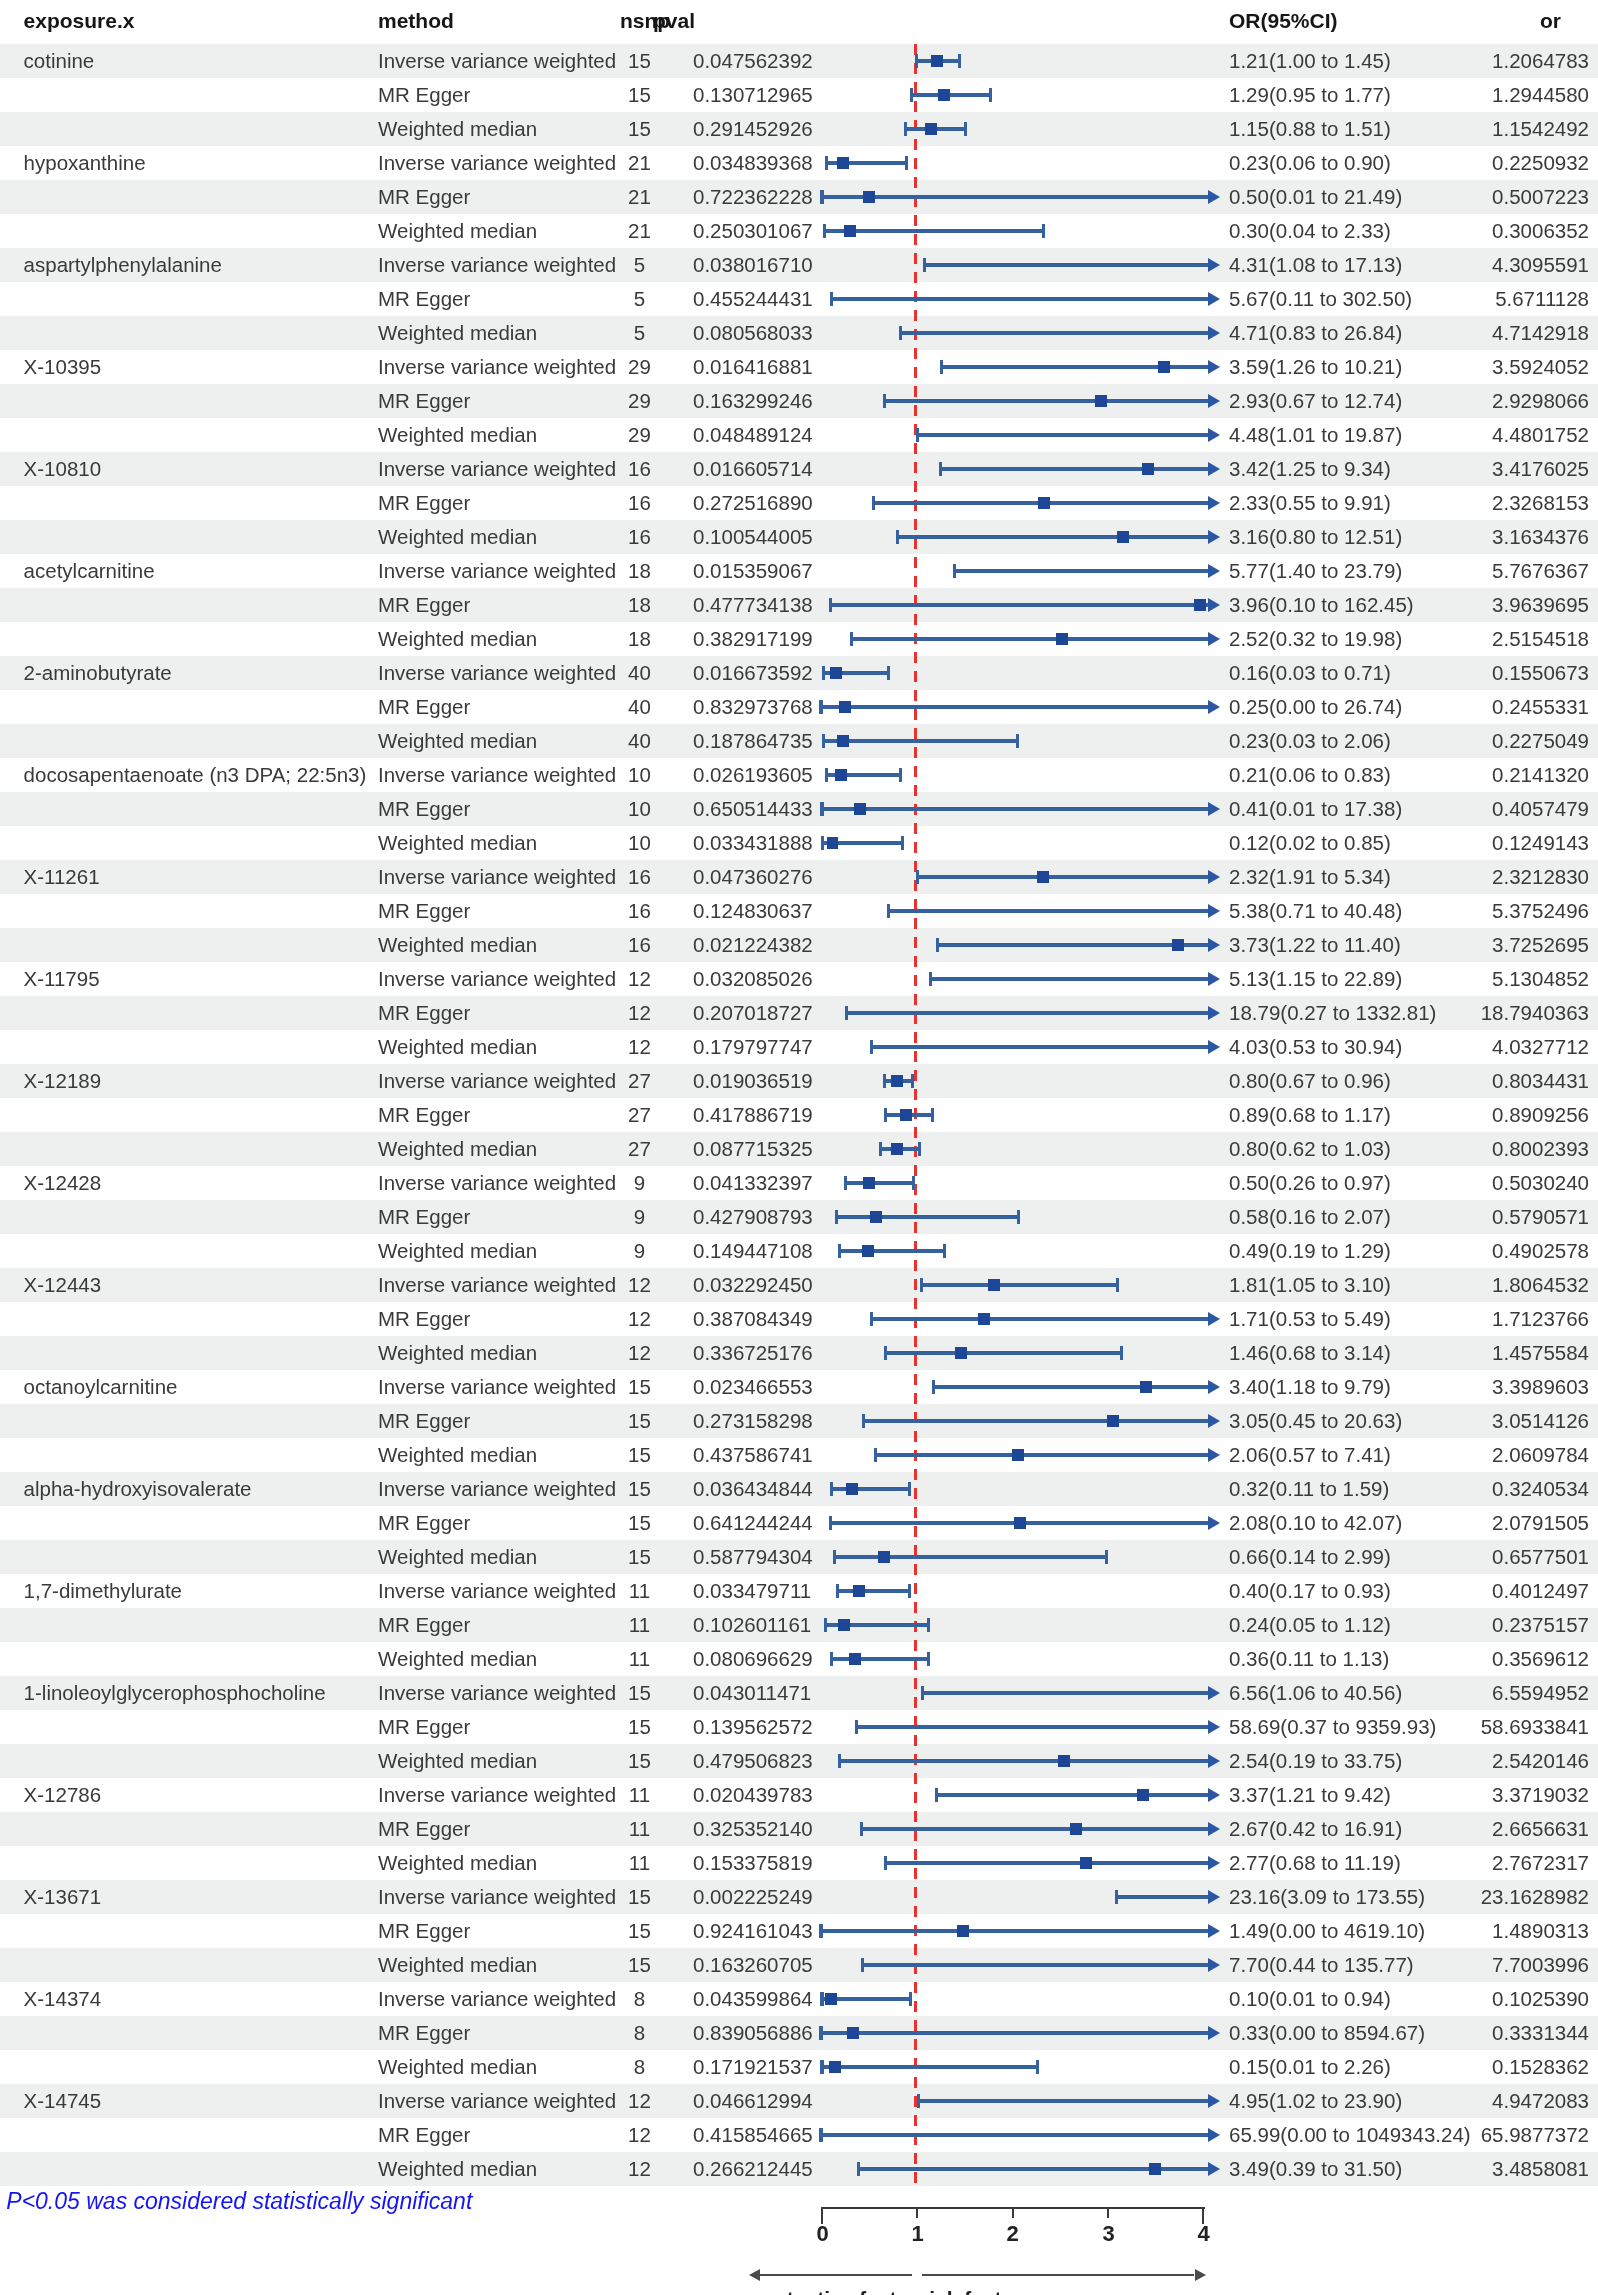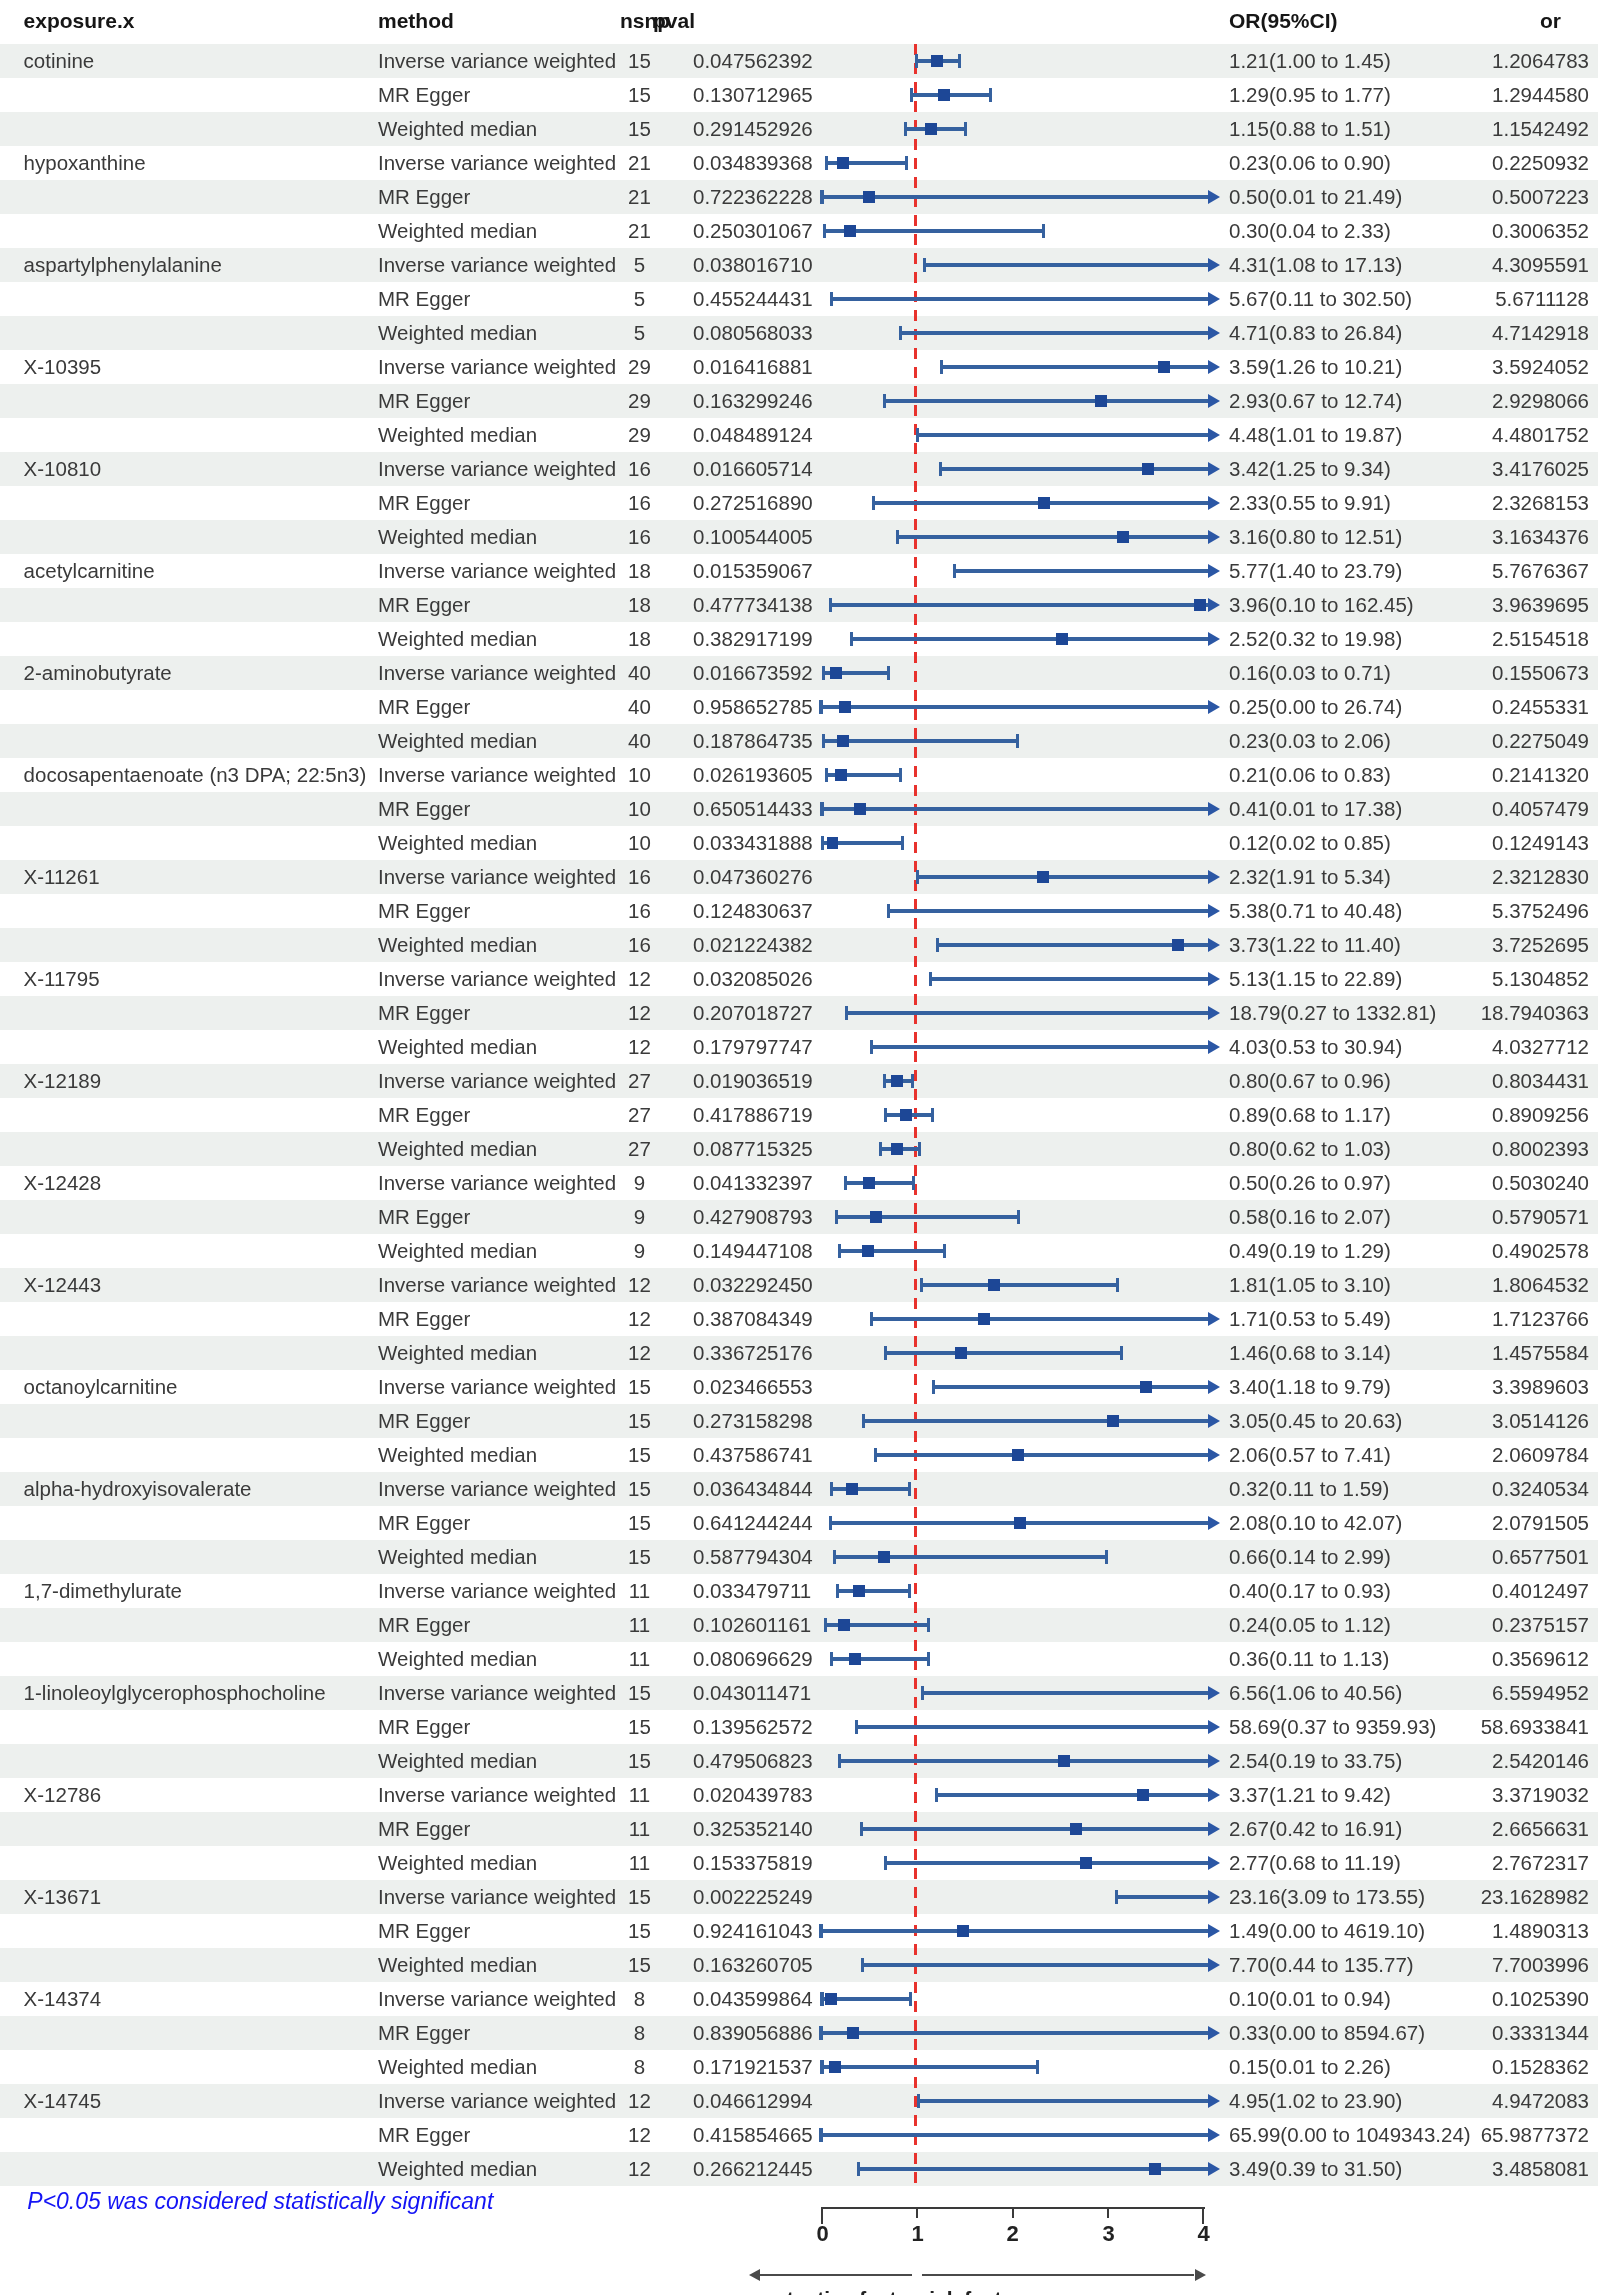--- a/index.html
+++ b/index.html
@@ -33,21 +33,21 @@
 
   
   .axis{position:relative;height:135px;}
   .axis-base{position:absolute;left:821px;width:384px;top:20.5px;height:2.4px;background:#3a3a3a;}
   .tick{position:absolute;top:20.5px;width:2.4px;background:#3a3a3a;}
   .tick-label{position:absolute;top:35px;width:35px;text-align:center;font-size:22px;font-weight:bold;color:#222;}
   .dir-line{position:absolute;top:88px;height:2.4px;background:#4a4a4a;}
   .head-left{position:absolute;top:83px;width:0;height:0;border-top:6.3px solid transparent;border-bottom:6.3px solid transparent;border-right:11.8px solid #4a4a4a;}
   .head-right{position:absolute;top:83px;width:0;height:0;border-top:6.3px solid transparent;border-bottom:6.3px solid transparent;border-left:11.8px solid #4a4a4a;}
   .dir-label{position:absolute;top:101px;font-size:21px;font-weight:bold;color:#222;white-space:nowrap;}
-  .footnote{position:absolute;left:6.3px;top:1.6px;font-size:23px;font-style:italic;color:#1414f5;white-space:nowrap;margin-left:21px;}
+  .footnote{position:absolute;left:6.3px;top:1.6px;font-size:23px;font-style:italic;color:#1414f5;white-space:nowrap;}
 </style>
 </head>
 <body>
 
 <div class="header-row">
   <span class="hcell h-exposure">exposure.x</span>
   <span class="hcell h-method">method</span>
   <span class="hcell h-nsnp">nsnp</span>
   <span class="hcell h-pval">pval</span>
   <span class="hcell h-orci">OR(95%CI)</span>
@@ -314,21 +314,21 @@
         <div class="ci-line" style="left: 2.9px; width: 65px;"></div>
         <div class="cap" style="left: 1.3px;"></div>
         <div class="cap" style="left: 66px;"></div>
         <div class="sq" style="left: 15.3px;"></div>
       </div>
     </div>
     <div class="row">
       <span class="cell c-exposure"></span>
       <span class="cell c-method">MR Egger</span>
       <span class="cell c-nsnp">40</span>
-      <span class="cell c-pval">0.958652785</span>
+      <span class="cell c-pval">0.832973768</span>
       <span class="cell c-orci">0.25(0.00 to 26.74)</span>
       <span class="cell c-or">0.2455331</span>
       <div class="plot">
         <div class="ci-line" style="left: 0px; width: 387px;"></div>
         <div class="cap" style="left: -1.6px;"></div>
         <div class="ofl-arrow" style="left: 387px;"></div>
         <div class="sq" style="left: 24px;"></div>
       </div>
     </div>
     <div class="row alt">

